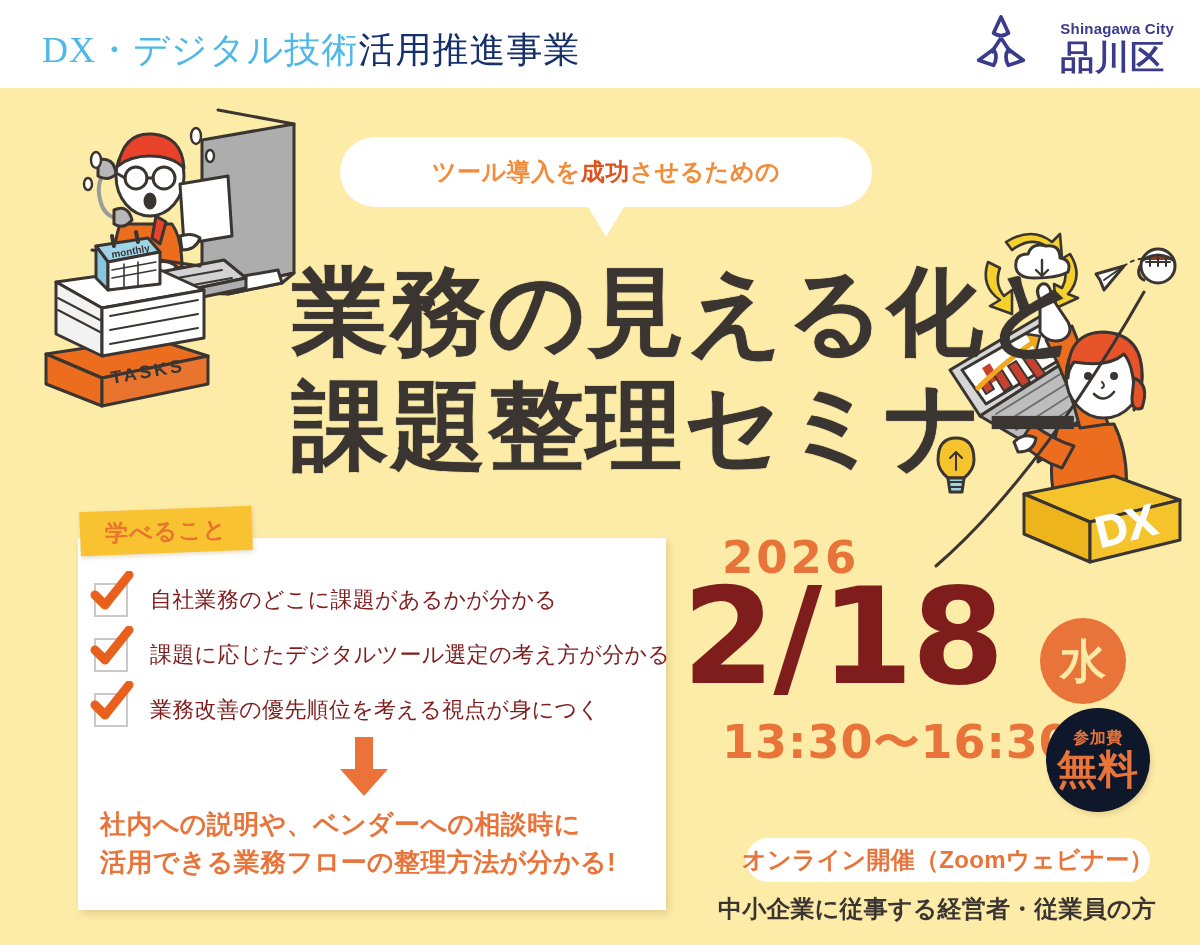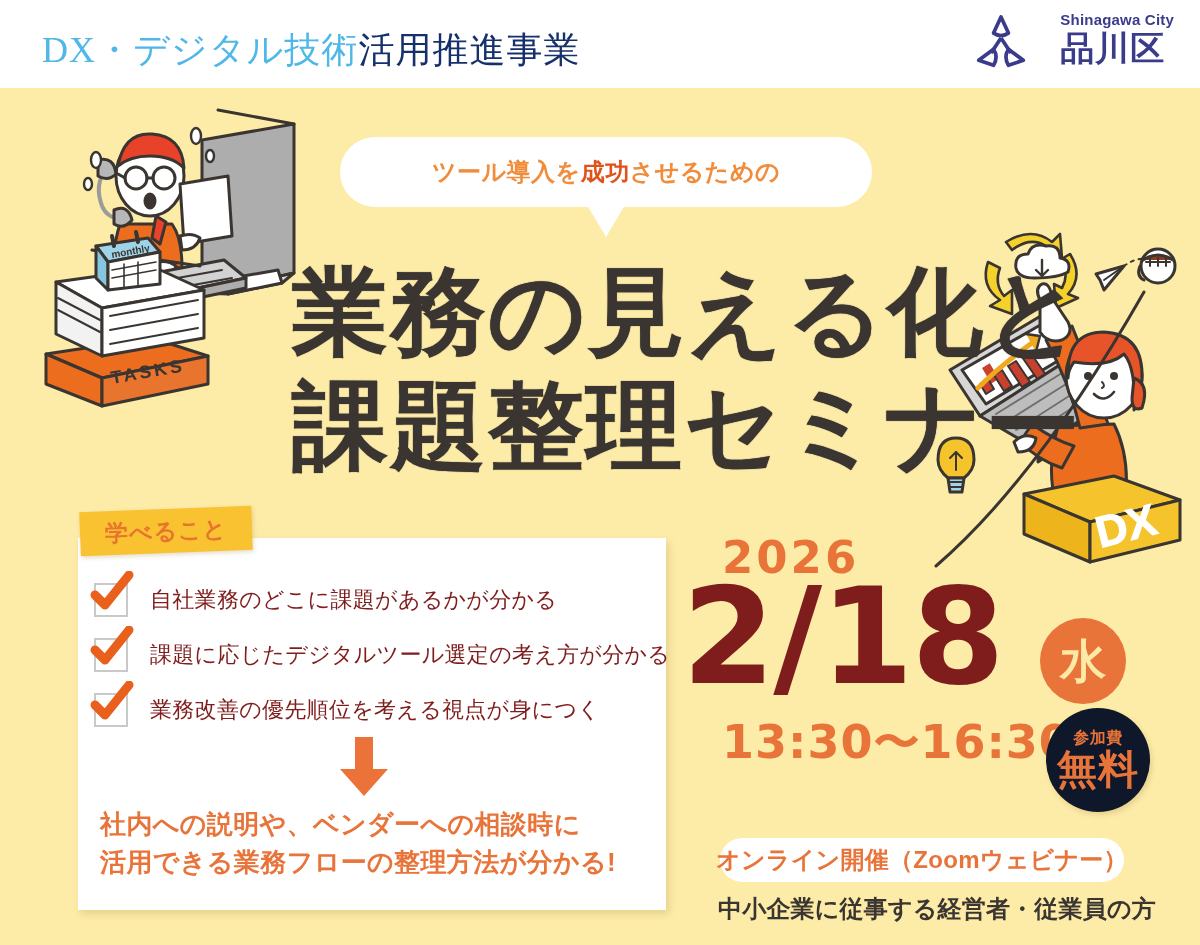--- a/index.html
+++ b/index.html
@@ -16,21 +16,21 @@
     background:#ffffff;z-index:30;
   }
   .header-title{
     position:absolute;left:42px;top:26px;
     font-size:36px;font-weight:400;letter-spacing:1px;white-space:nowrap;
     font-family:"Liberation Serif","DejaVu Serif",serif;
   }
   .ht-a{color:#4FB8E8;}
   .ht-b{color:#16306B;}
 
-  .logo-wrap{position:absolute;right:26px;top:12px;display:flex;align-items:flex-start;gap:28px;}
+  .logo-wrap{position:absolute;right:26px;top:12px;display:flex;align-items:flex-end;gap:28px;}
   .logo-mark{width:62px;height:62px;}
   .logo-text{display:flex;flex-direction:column;align-items:flex-start;line-height:1;}
   .logo-en{font-size:15px;color:#3B3B8C;font-weight:600;letter-spacing:.2px;margin-bottom:4px;}
   .logo-jp{font-size:34px;color:#3B3B8C;font-weight:700;letter-spacing:1px;
            font-family:"DejaVu Sans",sans-serif;}
 
   
   .bubble{
     position:absolute;left:340px;top:137px;width:532px;height:70px;
     background:#ffffff;border-radius:36px;z-index:12;
@@ -122,21 +122,21 @@
   .freebadge{
     position:absolute;left:1046px;top:708px;width:104px;height:104px;border-radius:50%;
     background:#0f172a;z-index:13;display:flex;flex-direction:column;
     align-items:center;justify-content:center;
     box-shadow:2px 3px 5px rgba(150,125,60,.22);
   }
   .fb-small{font-size:16px;font-weight:700;color:#E8743A;letter-spacing:.5px;line-height:1;}
   .fb-big{font-size:40px;font-weight:700;color:#E8743A;letter-spacing:1px;line-height:1.05;margin-top:2px;}
 
   .pill{
-    position:absolute;left:720px;top:838px;width:404px;height:44px;border-radius:22px;
+    position:absolute;left:746px;top:838px;width:404px;height:44px;border-radius:22px;
     background:#ffffff;z-index:13;display:flex;align-items:center;justify-content:center;
   }
   .pill-text{font-size:24px;font-weight:700;color:#E8743A;white-space:nowrap;letter-spacing:.3px;}
   .audience{
     position:absolute;left:718px;top:893px;width:430px;z-index:13;text-align:center;
     font-size:24px;font-weight:700;color:#3A3531;white-space:nowrap;letter-spacing:.2px;
   }
 </style>
 </head>
 <body>

